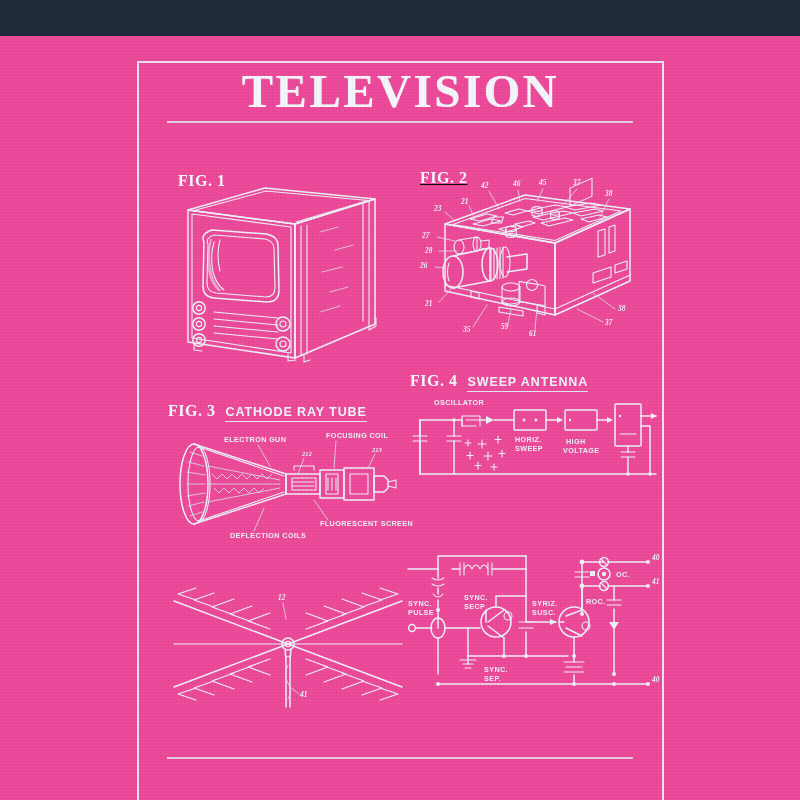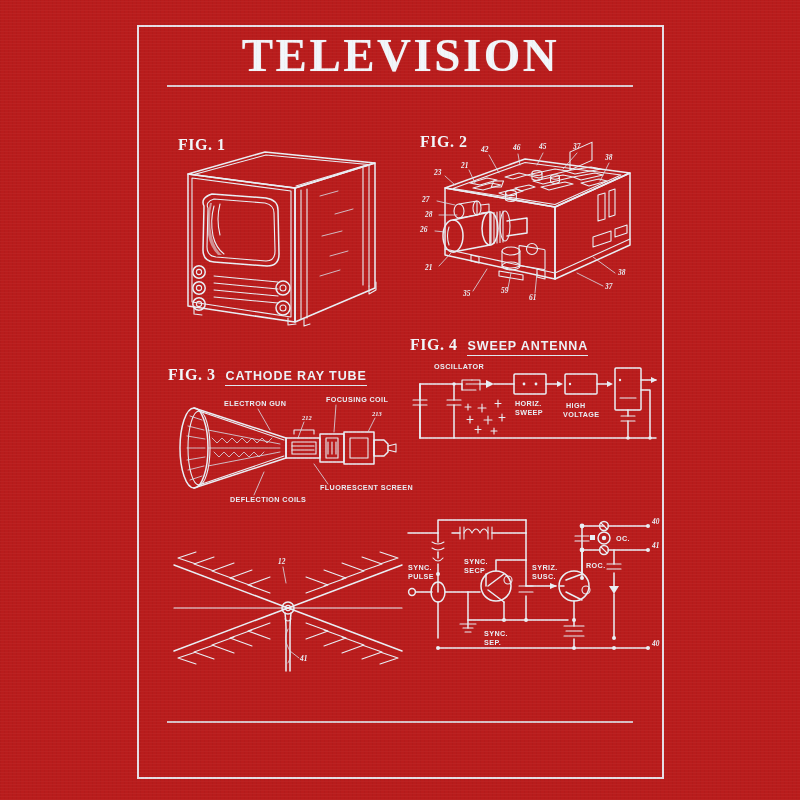--- a/index.html
+++ b/index.html
@@ -8,21 +8,22 @@
     width: 800px; height: 800px;
     background: #1e2939;
     font-family: "Liberation Serif", serif;
     overflow: hidden;
     position: relative;
   }
 
   #poster {
     position: absolute;
     inset: 0;
-    background: #b91c1c;
+    background: #ec4899;
+    margin-top: 36px;
   }
 
   
   .frame {
     position: absolute;
     left: 137px; top: 25px;
     width: 527px; height: 754px;
     border: 2px solid #e8eef5;
     opacity: .92;
   }
@@ -208,21 +209,21 @@
       <circle class="ln2" cx="113" cy="172" r="3"></circle>
 
       <path class="ln2" d="M24 170 L24 178 L32 179"></path>
       <path class="ln2" d="M118 182 L118 189 L126 188"></path>
       <path class="ln2" d="M199 150 L199 158 L206 154 L206 146"></path>
       <path class="ln2" d="M134 183 L134 190 L140 188"></path>
     </svg>
   </div>
 
   <div class="fig" style="left:415px; top:133px; width:245px; height:190px;">
-    <div class="fig-hdr" style="left:5px; top:0;">
+    <div class="fig-hdr" style="left:5px; top:0;text-decoration:underline;">
       <span class="fig-num">FIG. 2</span>
     </div>
     <svg width="245" height="190" viewBox="0 0 245 190">
 
       <path class="ln" d="M30 55 L110 26 L215 40 L140 74 Z"></path>
 
       <path class="ln" d="M30 55 L30 122 L140 146 L140 74 Z"></path>
 
       <path class="ln" d="M140 74 L215 40 L215 112 L140 146 Z"></path>
 

